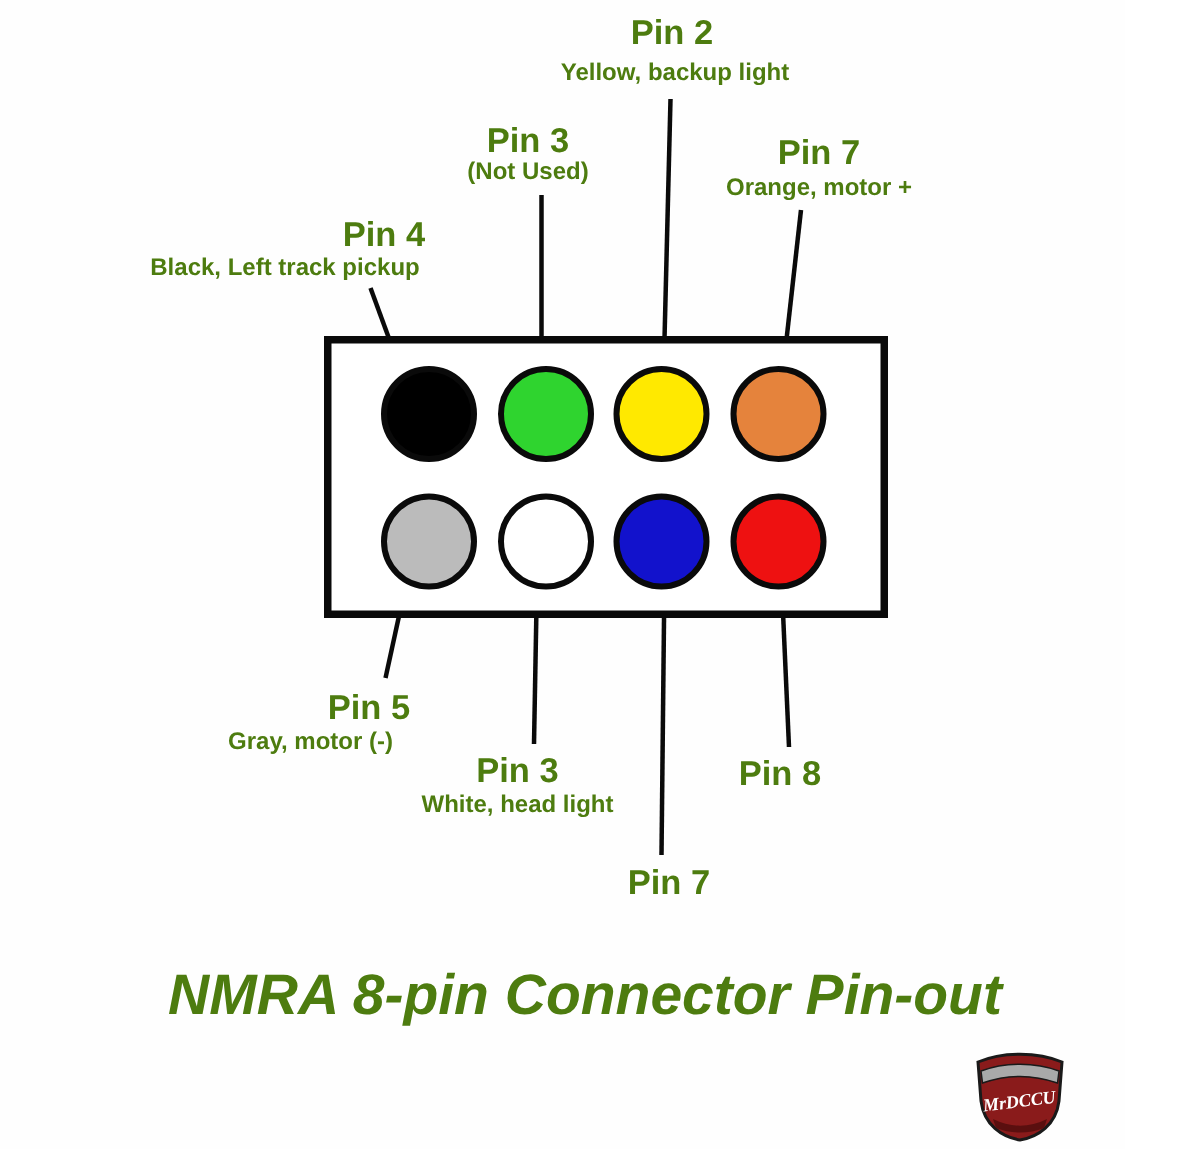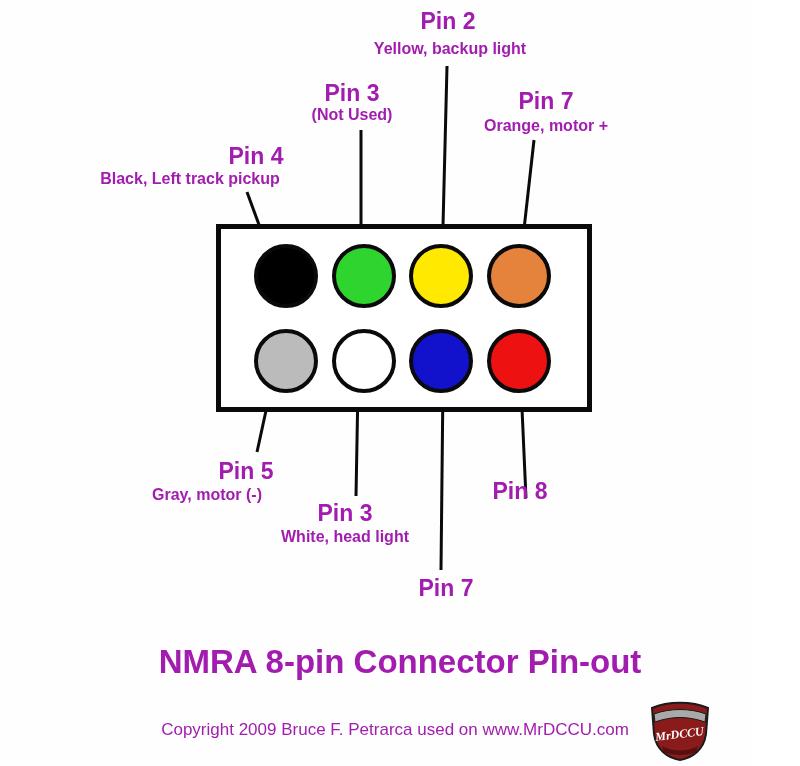--- a/index.html
+++ b/index.html
@@ -2,21 +2,21 @@
 <html><head>
 <meta charset="utf-8">
 <style>
   html, body { margin: 0; padding: 0; background: #ffffff; }
   #canvas {
     position: relative;
     width: 750px;
     height: 766px;
     background: #fefefe;
     font-family: "Liberation Sans", sans-serif;
-    color: #a21caf;
+    color: #4d7c0f;
     overflow: hidden;
   }
   .pin-label {
     position: absolute;
     transform: translateX(-50%);
     font-weight: bold;
     font-size: 23px;
     white-space: nowrap;
   }
   .pin-desc {
@@ -46,26 +46,27 @@
     background: #fff;
   }
   #leader-lines {
     position: absolute;
     left: 0; top: 0;
     width: 800px; height: 766px;
     pointer-events: none;
   }
   .title-line1 {
     position: absolute;
-    left: 400px;
+    left: 390px;
     top: 643px;
     transform: translateX(-50%);
     font-weight: bold;
-    font-size: 33px;
+    font-size: 38px;
     white-space: nowrap;
+    font-style: italic;
   }
   .title-line2 {
     position: absolute;
     left: 400px;
     top: 678px;
     transform: translateX(-50%);
     font-weight: bold;
     font-size: 27px;
     white-space: nowrap;
     letter-spacing: 1px;
@@ -125,26 +126,25 @@
 
   <div class="pin-label" style="left:256px; top:143px">Pin 4</div>
   <div class="pin-desc" style="left:190px; top:170px">Black, Left track pickup</div>
 
   <div class="pin-label" style="left:246px; top:458px">Pin 5</div>
   <div class="pin-desc" style="left:207px; top:486px">Gray, motor (-)</div>
 
   <div class="pin-label" style="left:345px; top:500px">Pin 3</div>
   <div class="pin-desc" style="left:345px; top:528px">White, head light</div>
 
-  <div class="pin-label" style="left:520px; top:478px">Pin 8</div>
+  <div class="pin-label" style="left:520px; top:502px">Pin 8</div>
 
   <div class="pin-label" style="left:446px; top:575px">Pin 7</div>
 
   <div class="title-line1">NMRA 8-pin Connector Pin-out</div>
-  <div class="copyright">Copyright 2009 Bruce F. Petrarca used on www.MrDCCU.com</div>
 
   <svg id="logo" viewBox="0 0 64 62">
     <path d="M4,8 C20,1 44,1 60,8 L58,34 C56,50 44,58 32,60 C20,58 8,50 6,34 Z" fill="#8a1b1b" stroke="#1a1a1a" stroke-width="2"></path>
     <path d="M6,14 C22,8 42,8 58,14 L57,22 C40,16 24,16 7,22 Z" fill="#a9a9a9" stroke="#1a1a1a" stroke-width="1"></path>
     <text x="32" y="38" text-anchor="middle" font-family="Liberation Serif, serif" font-style="italic" font-weight="bold" font-size="12" fill="#ffffff" transform="rotate(-7 32 38)">MrDCCU</text>
     <path d="M14,46 C26,52 38,52 50,46 L48,52 C38,56 26,56 16,52 Z" fill="#5a0f0f"></path>
   </svg>
 
 </div>
 

